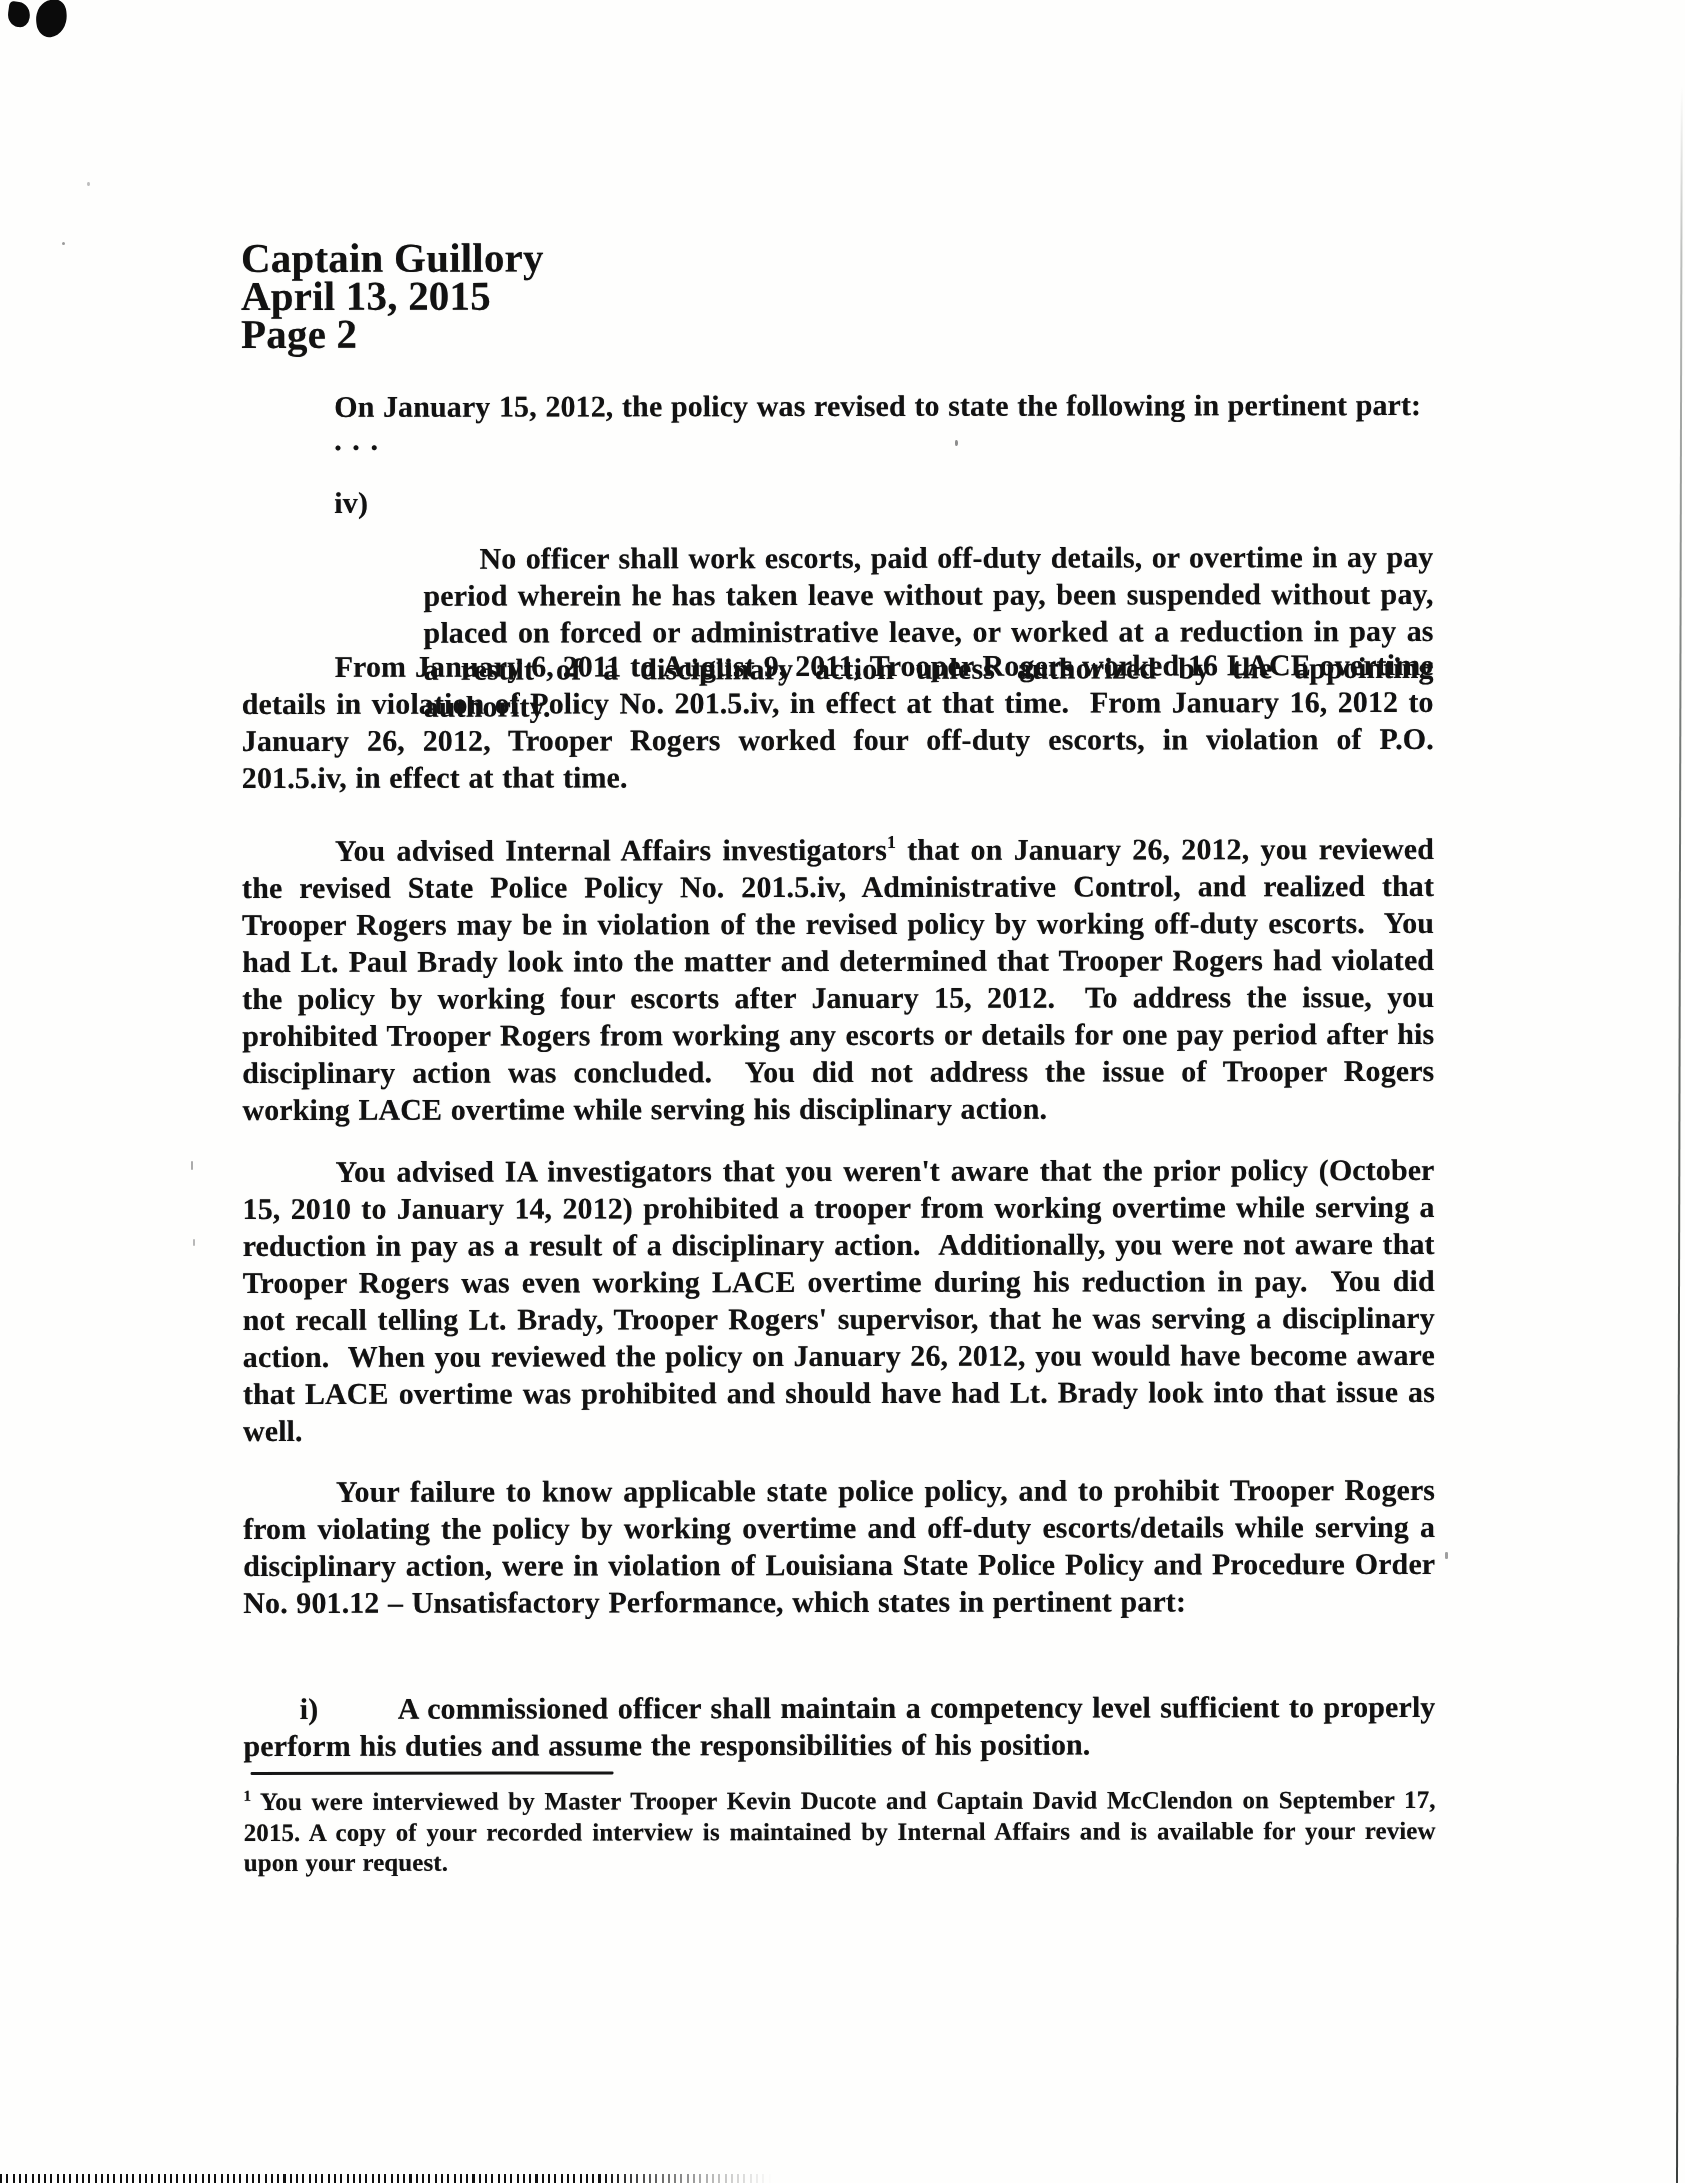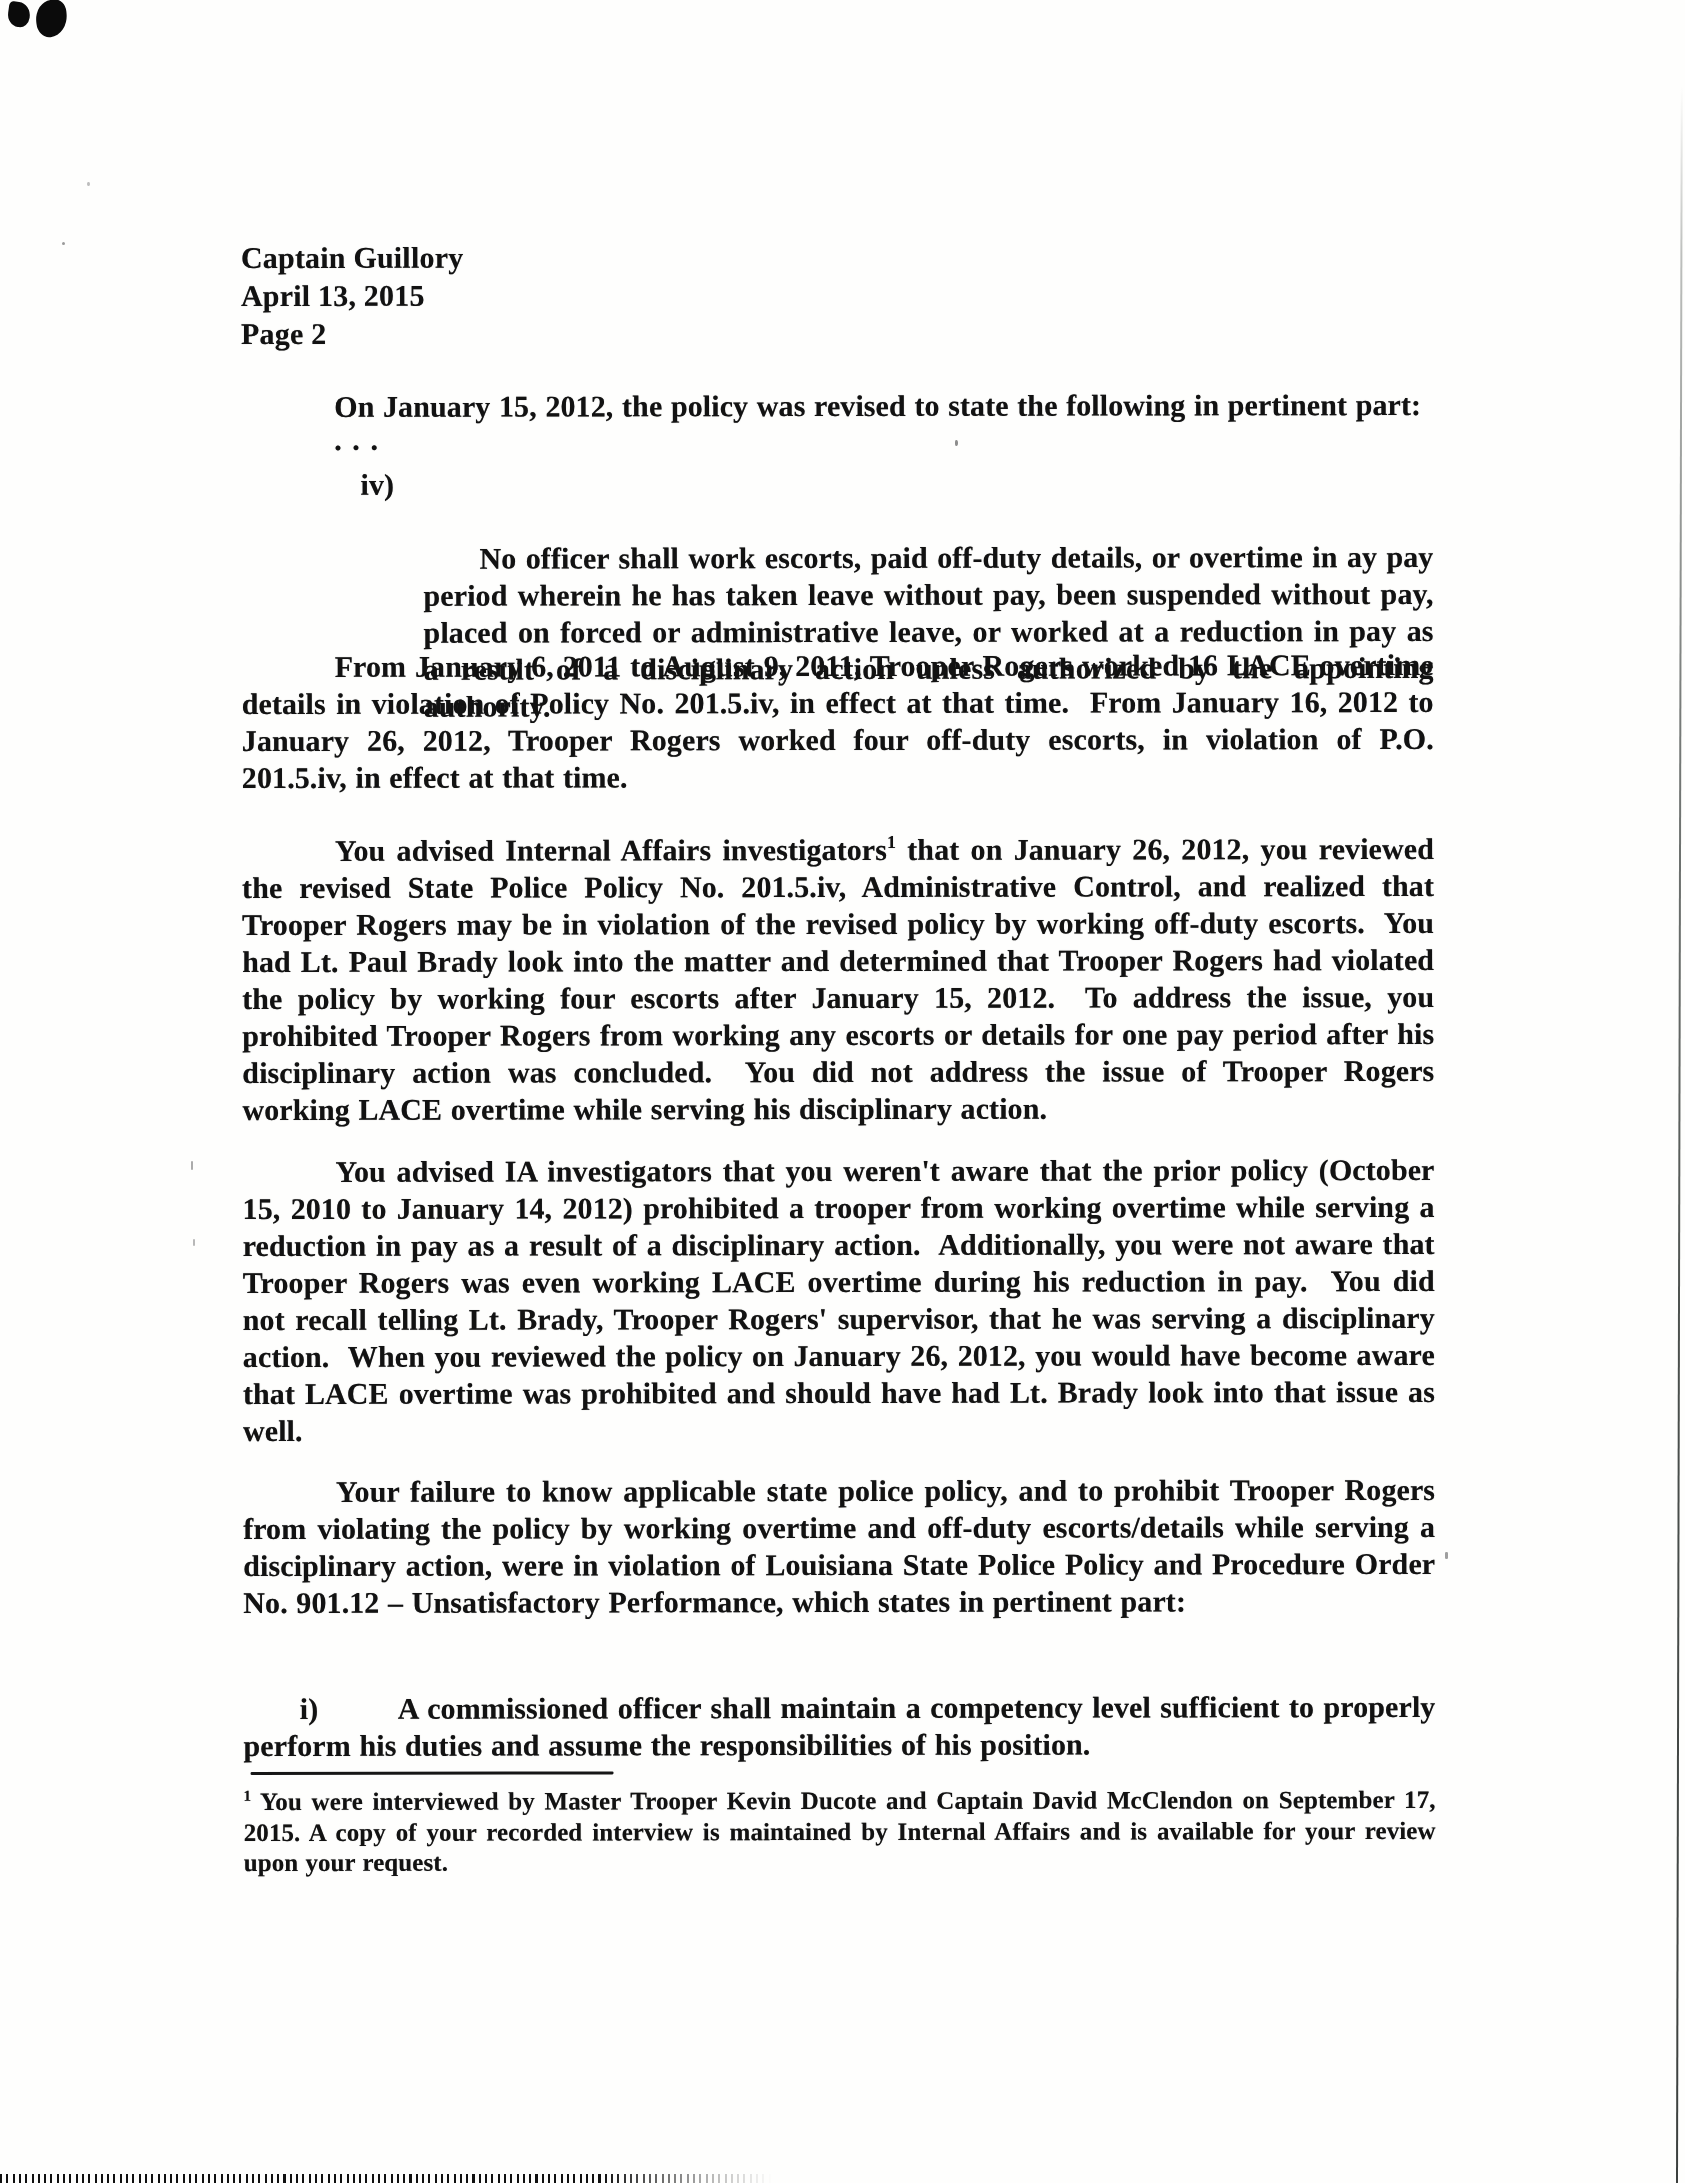--- a/index.html
+++ b/index.html
@@ -80,38 +80,38 @@
     font-weight: 600;
     letter-spacing: 0.1px;
     word-spacing: 1px;
     text-align: justify;
     white-space: pre-wrap;
     text-shadow: 0 0 0.7px rgba(30,30,30,0.55);
   }
   .header-block {
     position: absolute;
     left: 0; top: 238px;
-    font-size: 30px;
+    font-size: 41px;
     line-height: 38px;
     font-weight: 600;
     letter-spacing: 0.2px;
     text-shadow: 0 0 0.7px rgba(30,30,30,0.55);
     white-space: nowrap;
     text-align: left;
   }
   .indent { text-indent: 93px; }
 
   .p1   { top: 387px; }
   .dots { top: 420px; text-align: left; }
   .dots .dots-glyph { margin-left: 93px; letter-spacing: 10.6px; font-weight: 700; }
 
   .item-iv { top: 465px; padding-left: 182px; width: 1010px; }
   .item-iv .marker {
-    position: absolute; left: 93px; top: 0;
-    width: 86px; text-align: center;
+    position: absolute; left: 93px; top: 18px;
+    width: 86px; text-align: left;
   }
   .p2 { top: 647px; }
   .p3 { top: 831px; }
   .p4 { top: 1152px; }
   .p5 { top: 1472px; }
 
   .item-i { top: 1652px; }
   .item-i .marker-inline { display: inline-block; width: 98px; text-align: left; }
 
   sup.fn-ref {

